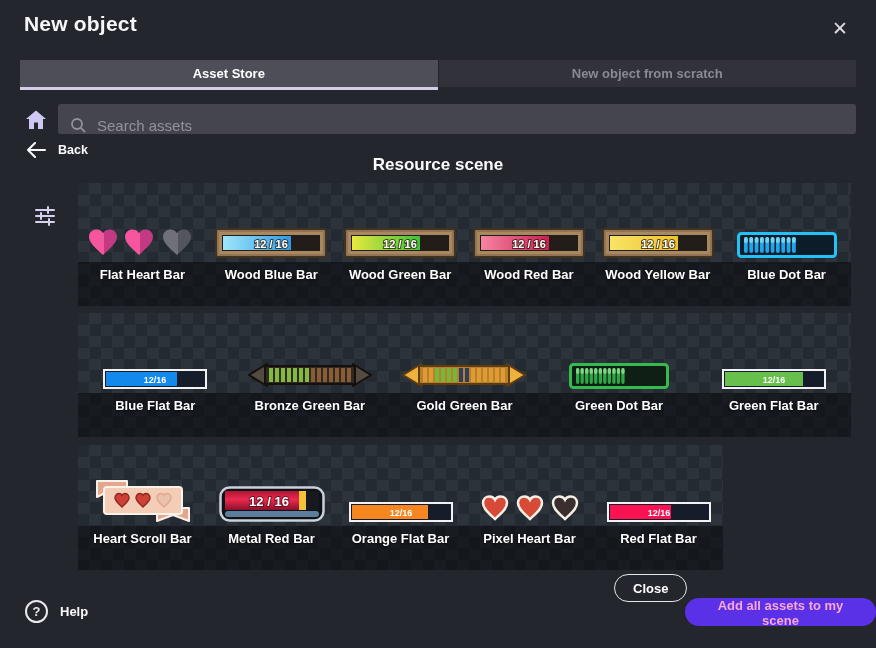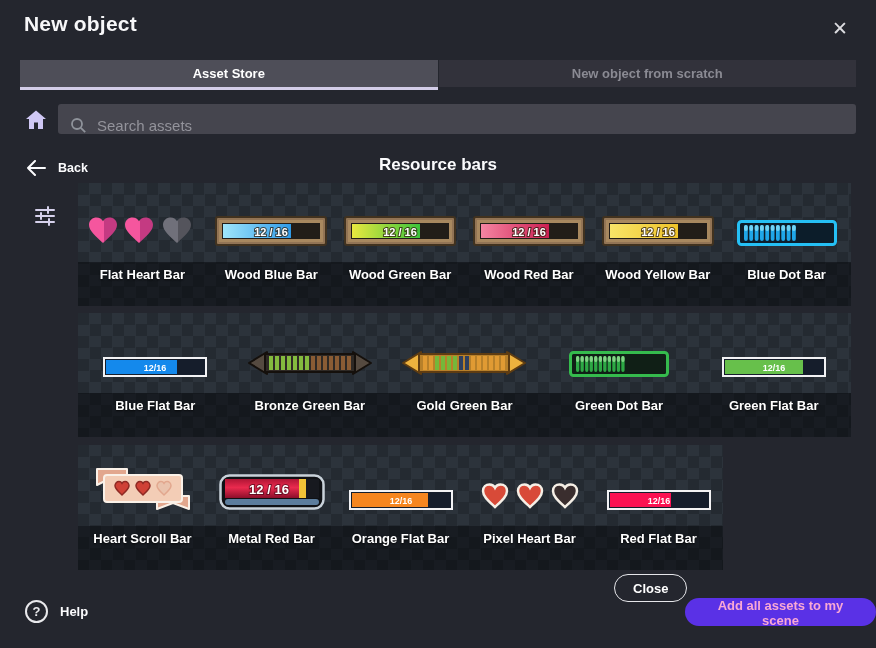--- a/index.html
+++ b/index.html
@@ -17,33 +17,33 @@
   .tab { flex:1; height:27px; display:flex; align-items:center; justify-content:center; font-size:13px; font-weight:bold; cursor:pointer; position:relative; }
   .tab.active { background:#4e4e58; color:#ffffff; }
   .tab.inactive { background:#32323b; color:#8a8a93; margin-left:1px; }
   .tab-underline { position:absolute; left:0; right:0; top:27px; height:3px; }
   
   .home-btn { position:absolute; left:22px; top:106px; width:28px; height:27px; display:flex; align-items:center; justify-content:center; cursor:pointer; }
   .search-box { position:absolute; left:58px; top:104px; width:798px; height:30px; background:#45454e; border-radius:3px; display:flex; align-items:flex-end; padding-left:12px; }
   .search-box input { background:transparent; border:none; outline:none; color:#e8e8ec; font-size:15px; font-family:"Liberation Sans",sans-serif; margin-left:10px; width:600px; }
   .search-box input::placeholder { color:#93939b; }
   
-  .back-btn { position:absolute; left:26px; top:156px; height:24px; display:flex; align-items:center; gap:12px; cursor:pointer; }
+  .back-btn { position:absolute; left:26px; top:138px; height:24px; display:flex; align-items:center; gap:12px; cursor:pointer; }
   .back-label { font-size:12.5px; font-weight:bold; color:#fbfbfd; }
   .page-heading { position:absolute; left:0; top:155px; width:876px; text-align:center; font-size:17px; font-weight:bold; color:#fbfbfd; }
   .filter-btn { position:absolute; left:32px; top:203px; width:26px; height:26px; display:flex; align-items:center; justify-content:center; cursor:pointer; }
   
   .grid-row {
     position:absolute; display:flex;
     background-color:#242a31;
     background-image:conic-gradient(#2c333b 90deg, #242a31 90deg 180deg, #2c333b 180deg 270deg, #242a31 270deg);
     background-size:23px 23px;
   }
   .tile { flex:1; position:relative; display:flex; flex-direction:column; cursor:pointer; }
-  .tile-art { flex:1; display:flex; align-items:flex-end; justify-content:center; padding-bottom:16px; }
+  .tile-art { flex:1; display:flex; align-items:flex-end; justify-content:center; padding-bottom:4px; }
   .tile-caption-strip { height:44px; background:rgba(6,8,12,0.52); display:flex; justify-content:center; }
   .tile-caption { margin-top:5px; font-size:13px; font-weight:bold; color:#ffffff; text-shadow:0 1px 2px rgba(0,0,0,.8); white-space:nowrap; }
   
   .help-btn { position:absolute; left:25px; top:600px; display:flex; align-items:center; gap:12px; cursor:pointer; }
   .help-circle { width:23px; height:23px; border:2px solid #e9e9ec; border-radius:50%; display:flex; align-items:center; justify-content:center; font-size:13px; font-weight:bold; color:#e9e9ec; }
   .help-label { font-size:13px; font-weight:bold; color:#fbfbfd; }
   .close-action-btn { position:absolute; left:614px; top:574px; height:28px; padding:0 18px; border:1.5px solid #e6e6ea; border-radius:14px; background:transparent; color:#ffffff; font-size:13px; font-weight:bold; font-family:"Liberation Sans",sans-serif; cursor:pointer; }
   .primary-btn { position:absolute; left:685px; top:598px; height:28px; padding:0 16px; border:none; border-radius:14px; color:#f9a8d4; font-size:13px; font-weight:bold; font-family:"Liberation Sans",sans-serif; cursor:pointer; }
   svg text { font-family:"Liberation Sans",sans-serif; }
 </style>
@@ -79,21 +79,21 @@
     <input type="text" placeholder="Search assets" style="">
   </div>
 
   <div class="back-btn">
     <svg width="20" height="16" viewBox="0 0 20 16">
       <path d="M9 1 L2 8 L9 15 M2 8 H19" fill="none" stroke="#fbfbfd" stroke-width="2" stroke-linecap="round" stroke-linejoin="round"></path>
     </svg>
     <span class="back-label">Back</span>
   </div>
 
-  <div class="page-heading">Resource bars</div>
+  <div class="page-heading">Resource scene</div>
 
   <div class="filter-btn">
     <svg width="22" height="22" viewBox="0 0 22 22">
       <g stroke="#d6d1ec" stroke-width="2" stroke-linecap="round">
         <line x1="2" y1="5" x2="20" y2="5"></line>
           <line x1="14" y1="2" x2="14" y2="8"></line>
         <line x1="2" y1="11" x2="20" y2="11"></line>
           <line x1="7" y1="8" x2="7" y2="14"></line>
         <line x1="2" y1="17" x2="20" y2="17"></line>
           <line x1="15" y1="14" x2="15" y2="20"></line>

